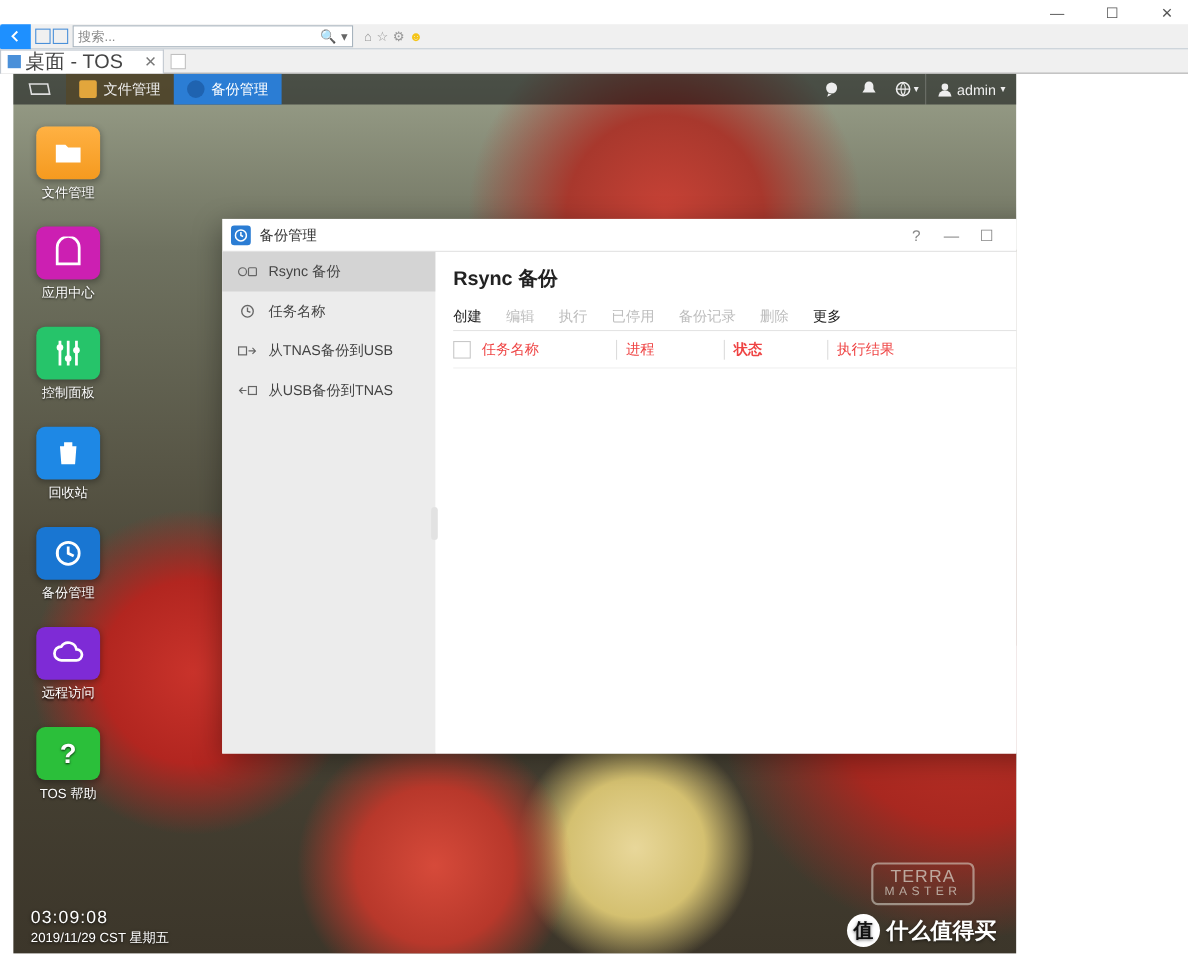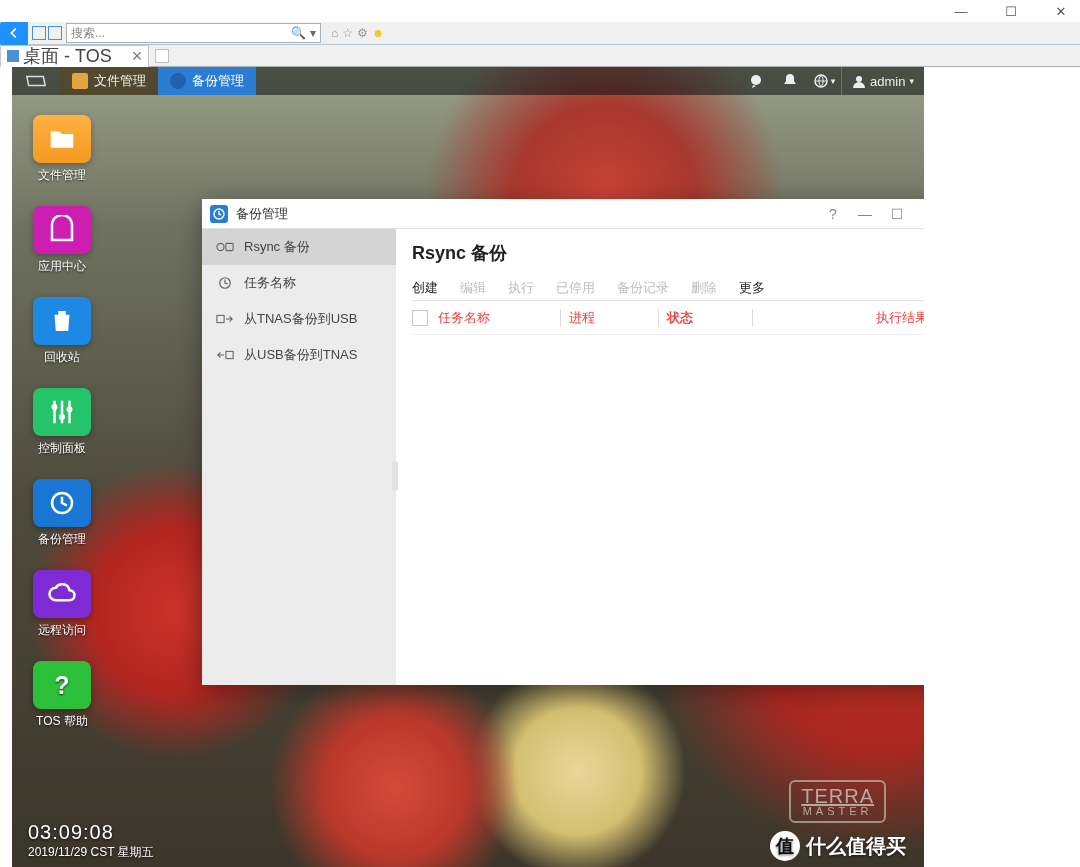--- a/index.html
+++ b/index.html
@@ -59,26 +59,26 @@
 .tb-user { padding:0 10px; display:flex; align-items:center; gap:4px; border-left:1px solid rgba(255,255,255,.2); height:28px; }
 
 
 .desk-icons { position:absolute; left:20px; top:48px; width:72px; display:flex; flex-direction:column; gap:22px; z-index:4; }
 .dicon { width:60px; display:flex; flex-direction:column; align-items:center; gap:4px; color:#fff; font-size:12px; text-shadow:0 1px 2px rgba(0,0,0,.8); cursor:pointer; }
 .dicon .tile { width:58px; height:48px; border-radius:8px; display:flex; align-items:center; justify-content:center; box-shadow:0 2px 6px rgba(0,0,0,.3); }
 .dicon svg { width:30px; height:30px; }
 
 
 .brand-logo { position:absolute; right:38px; bottom:44px; border:2px solid rgba(220,220,210,.55); border-radius:6px; padding:4px 10px; color:rgba(220,220,210,.7); font-family: "Segoe UI", sans-serif; text-align:center; z-index:3; line-height:1; }
-.brand-logo .t { font-size:20px; letter-spacing:1px;text-decoration:underline; }
+.brand-logo .t { font-size:16px; letter-spacing:1px; }
 .brand-logo .m { font-size:11px; letter-spacing:4px; }
 .watermark { position:absolute; right:18px; bottom:6px; display:flex; align-items:center; gap:6px; color:#fff; font-size:20px; font-weight:700; z-index:6; text-shadow:0 1px 3px rgba(0,0,0,.6);}
 .watermark .circle { width:30px; height:30px; border-radius:50%; background:#fff; color:#111; display:flex; align-items:center; justify-content:center; font-size:18px; font-weight:900; }
 .clock { position:absolute; left:16px; bottom:6px; color:#fff; font-size:12px; text-shadow:0 1px 3px rgba(0,0,0,.8); z-index:4; }
-.clock .time { font-size:20px; letter-spacing:1px; }
+.clock .time { font-size:16px; letter-spacing:1px; }
 
 
 .app-win { position:absolute; left:190px; top:132px; width:742px; height:486px; background:#fff; box-shadow:0 6px 24px rgba(0,0,0,.35); z-index:10; display:flex; flex-direction:column; font-size:13px; }
 .app-title { height:30px; display:flex; align-items:center; padding:0 8px; border-bottom:1px solid #e0e0e0; }
 .app-title .aicon { width:18px; height:18px; background:#2b7dd4; border-radius:3px; margin-right:8px; display:flex; align-items:center; justify-content:center; }
 .app-title .aicon svg { width:12px; height:12px; }
 .app-title .atxt { flex:1; color:#333; }
 .app-title .wctrl { display:flex; gap:18px; color:#888; font-size:14px; }
 .app-title .wctrl span { cursor:pointer; width:14px; text-align:center; }
 .app-body { flex:1; display:flex; min-height:0; }
@@ -90,21 +90,21 @@
 .app-main h2 { font-size:18px; font-weight:700; color:#222; margin-bottom:10px; }
 .tab-strip { display:flex; gap:22px; border-bottom:1px solid #e4e4e4; height:26px; align-items:center; font-size:13px; }
 .tab-strip .t { color:#bdbdbd; cursor:pointer; }
 .tab-strip .t.on { color:#222; }
 .tbl-head { display:flex; align-items:center; height:34px; border-bottom:1px solid #f0f0f0; color:#ef4444; }
 .tbl-head .chk { width:16px; height:16px; border:1px solid #c8c8c8; margin-right:10px; }
 .tbl-head .col { border-left:1px solid #dcdcdc; padding-left:8px; }
 .col-name { flex:0 0 122px; }
 .col-proc { flex:0 0 98px; }
 .col-stat { flex:0 0 94px;font-weight:bold; }
-.col-res  { flex:1;text-align:right; }
+.col-res  { flex:1; }
 .resize-grip { position:absolute; right:2px; bottom:2px; width:12px; height:12px; background:
   linear-gradient(135deg, transparent 0 50%, #bbb 50% 55%, transparent 55% 65%, #bbb 65% 70%, transparent 70% 80%, #bbb 80% 85%, transparent 85%); }
 .drag-handle { position:absolute; left:-4px; top:232px; width:6px; height:30px; background:#e2e2e2; border-radius:3px; }
 </style>
 </head>
 <body>
 
 <div class="win-titlebar">
   <span>—</span>
   <span>☐</span>
@@ -201,37 +201,37 @@
     </div>
     <div class="dicon">
       <div class="tile" style="background:#cc1fb2">
           <svg viewBox="0 0 24 24">
             <path d="M4 8a8 8 0 0116 0v12H4z" fill="none" stroke="#fff" stroke-width="2"></path>
           </svg>
         </div>
       <span>应用中心</span>
     </div>
     <div class="dicon">
-      <div class="tile" style="background:#1e88e5">
-          <svg viewBox="0 0 24 24">
-            <path d="M6 7h12l-1 13H7zM9 4h6v3H9z" fill="#fff"></path>
-          </svg>
-        </div>
-      <span>回收站</span>
-    </div>
-    <div class="dicon">
       <div class="tile" style="background:#26c46a">
           <svg viewBox="0 0 24 24">
             <path d="M6 3v18M12 3v18M18 3v18" stroke="#fff" stroke-width="2"></path>
             <circle cx="6" cy="8" r="2.4" fill="#fff"></circle>
             <circle cx="12" cy="16" r="2.4" fill="#fff"></circle>
             <circle cx="18" cy="10" r="2.4" fill="#fff"></circle>
           </svg>
         </div>
       <span>控制面板</span>
+    </div>
+    <div class="dicon">
+      <div class="tile" style="background:#1e88e5">
+          <svg viewBox="0 0 24 24">
+            <path d="M6 7h12l-1 13H7zM9 4h6v3H9z" fill="#fff"></path>
+          </svg>
+        </div>
+      <span>回收站</span>
     </div>
     <div class="dicon">
       <div class="tile" style="background:#1976d2">
           <svg viewBox="0 0 24 24">
             <circle cx="12" cy="12" r="8" fill="none" stroke="#fff" stroke-width="2"></circle>
             <path d="M12 7v5l4 2" stroke="#fff" stroke-width="2" fill="none"></path>
             <path d="M3 12l2-3v6z" fill="#fff"></path>
           </svg>
         </div>
       <span>备份管理</span>

